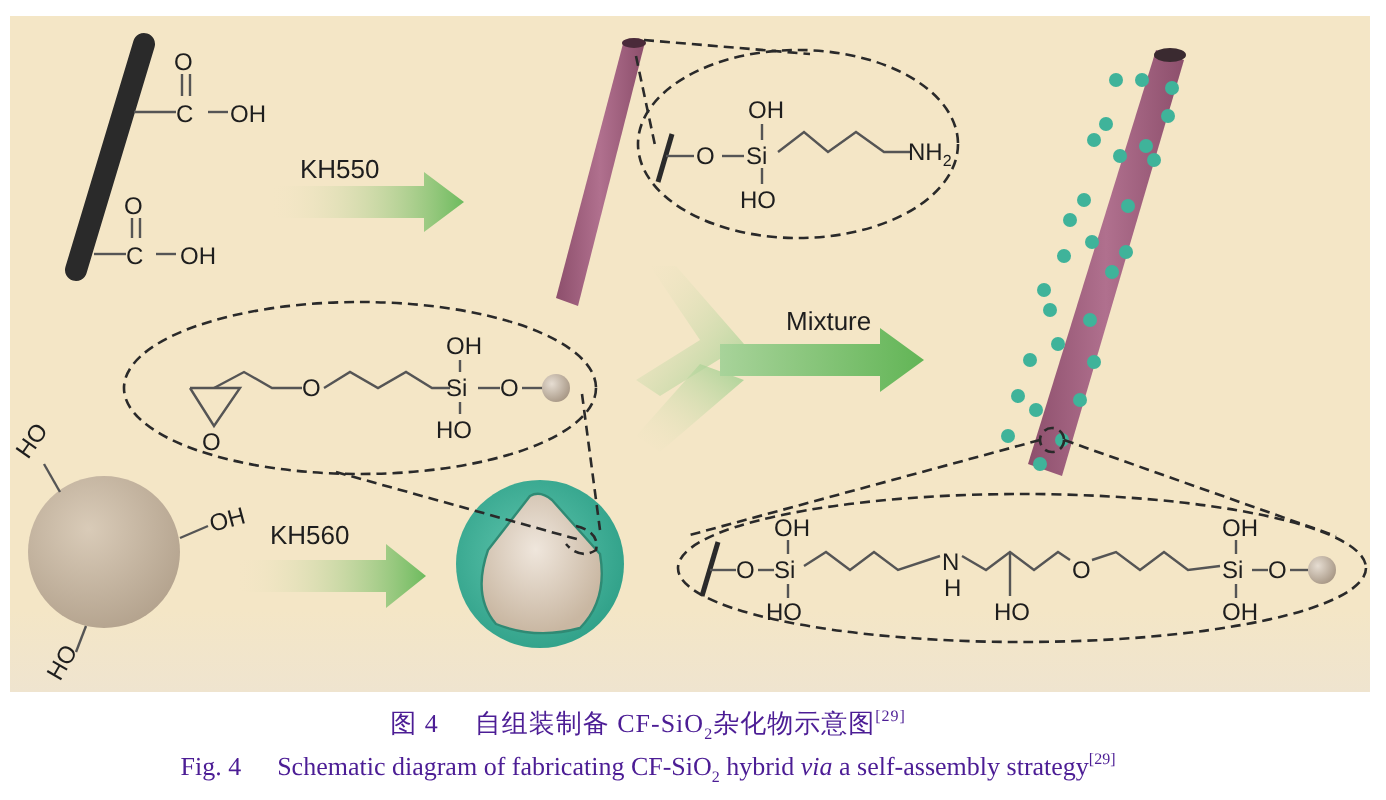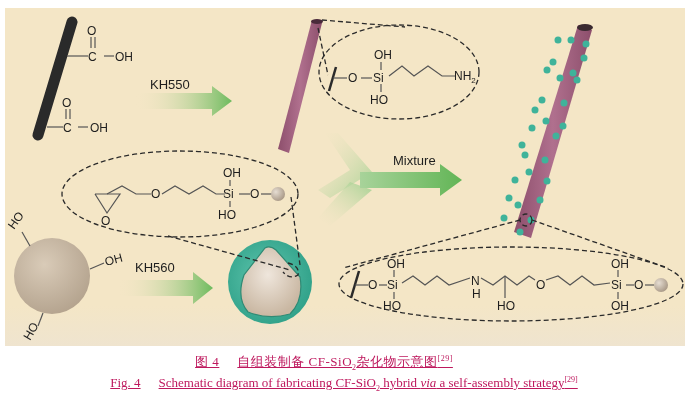--- a/index.html
+++ b/index.html
@@ -1,23 +1,23 @@
 <!DOCTYPE html>
 <html><head>
 <meta charset="utf-8">
 <style>
   html, body { margin: 0; padding: 0; background: #ffffff; }
   body { width: 693px; height: 400px; position: relative; overflow: hidden; font-family: "Liberation Sans", sans-serif; }
   .panel { position: absolute; left: 5px; top: 8px; width: 680px; height: 338px; background: linear-gradient(#f4e6c6 0%, #f4e6c6 88%, #efe4cf 100%); }
   svg.figure { position: absolute; left: 0; top: 0; width: 693px; height: 400px; }
   .chem { font-family: "Liberation Sans", sans-serif; font-size: 12px; fill: #1e1e1e; }
   .label { font-family: "Liberation Sans", sans-serif; font-size: 13px; fill: #1e1e1e; }
-  .caption { position: absolute; left: 0; width: 648px; text-align: center; font-family: "Liberation Serif", serif; color: #be185d; text-decoration: underline; }
+  .caption { position: absolute; left: 0; width: 648px; text-align: center; font-family: "Liberation Serif", serif; color: #4c1d95; }
   .caption-cn { top: 353px; font-size: 13px; letter-spacing: 0.5px; }
-  .caption-en { top: 375px; font-size: 13px; padding-left: 20px; }
+  .caption-en { top: 375px; font-size: 13px; }
   .caption sup { font-size: 8px; }
   .caption sub { font-size: 8px; }
   .caption .gap { display: inline-block; width: 18px; }
 </style>
 </head>
 <body>
 
 <div class="panel"></div>
 
 <svg class="figure" viewBox="0 0 693 400">

